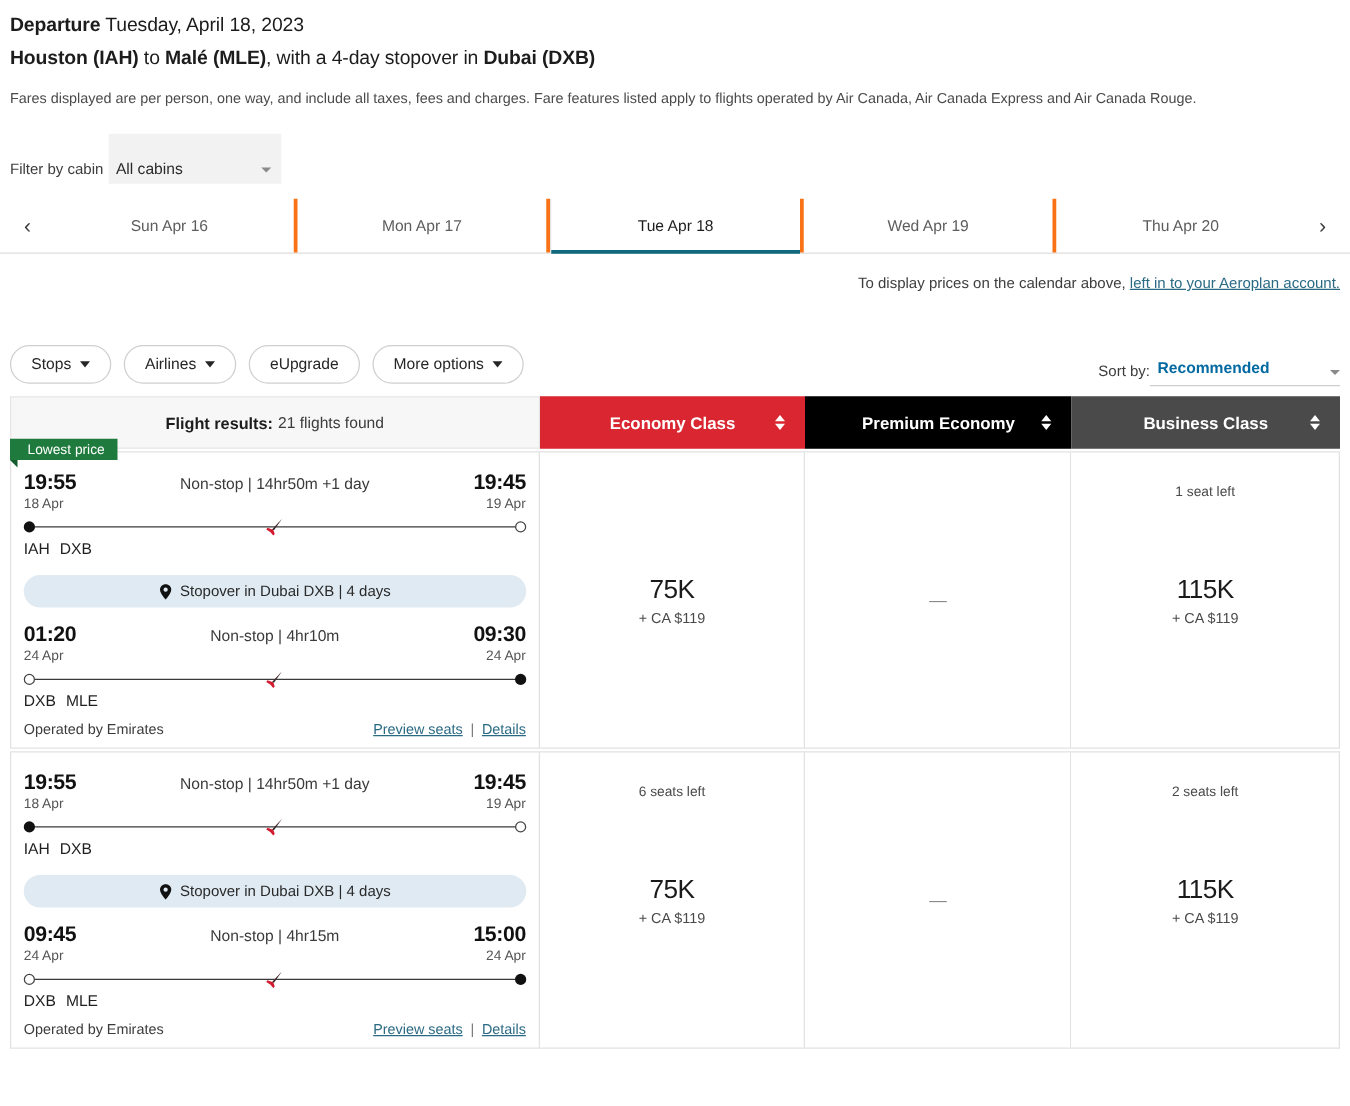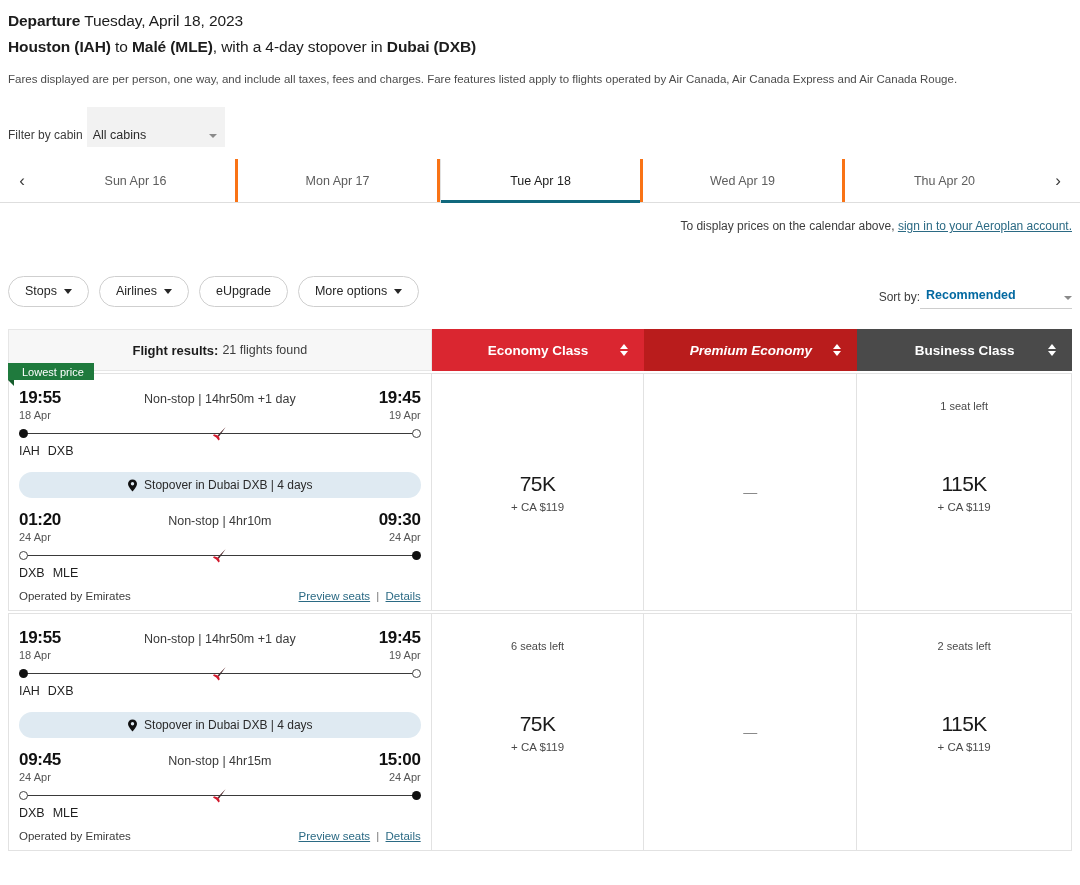--- a/index.html
+++ b/index.html
@@ -84,34 +84,34 @@
     padding: 0 14px 5px 6px; cursor: pointer;
   }
   .sortby .sel span { font-size: 12.5px; color: #0369a1; font-weight: bold; }
   .sortby .sel .caret {
     position: absolute; right: 0; bottom: 8px; width: 0; height: 0;
     border-left: 4px solid transparent; border-right: 4px solid transparent;
     border-top: 4px solid #8a8a8a;
   }
 
   
-  .res-hdr { display: flex; margin-top: 20px; padding: 0 8px; height: 42px; }
+  .res-hdr { display: flex; margin-top: 8px; padding: 0 8px; height: 42px; }
   .res-count {
     width: 426px; background: #f7f7f7; border: 1px solid #e6e6e6;
     display: flex; align-items: center; justify-content: center;
     font-size: 13px; color: #1c1c1c;
   }
   .res-count b { font-weight: bold; }
   .res-count .sub { font-weight: normal; color: #3c3c3c; margin-left: 4px; font-size: 12.5px; }
   .cls-hdr {
     width: 214px; display: flex; align-items: center; justify-content: center;
     color: #fff; font-weight: bold; font-size: 13.5px; position: relative; cursor: pointer;
   }
   .cls-hdr.eco { background: #da2630; }
-  .cls-hdr.pe  { background: #b91c1c; font-style: italic; }
+  .cls-hdr.pe  { background: #000000; }
   .cls-hdr.biz { background: #4a4a4a; width: 216px; }
   .sortarrows {
     position: absolute; right: 16px; top: 50%; transform: translateY(-50%);
     display: flex; flex-direction: column; gap: 2px;
   }
   .sortarrows i { display: block; width: 0; height: 0; border-left: 4px solid transparent; border-right: 4px solid transparent; }
   .sortarrows i.up { border-bottom: 5px solid #fff; }
   .sortarrows i.dn { border-top: 5px solid #fff; }
 
   
@@ -204,21 +204,21 @@
       <div class="cal-day">Mon Apr 17</div>
       <div class="cal-day active">Tue Apr 18</div>
       <div class="cal-day">Wed Apr 19</div>
       <div class="cal-day">Thu Apr 20</div>
     </div>
     <div class="cal-arrow">›</div>
   </div>
 
   <div class="signin-line">
     <span>To display prices on the calendar above,</span>
-    <a>sign in to your Aeroplan account.</a>
+    <a>left in to your Aeroplan account.</a>
   </div>
 
   <div class="filters">
     <div class="pill">
       <span>Stops</span>
       <i class="dn"></i>
     </div>
     <div class="pill">
       <span>Airlines</span>
       <i class="dn"></i>

